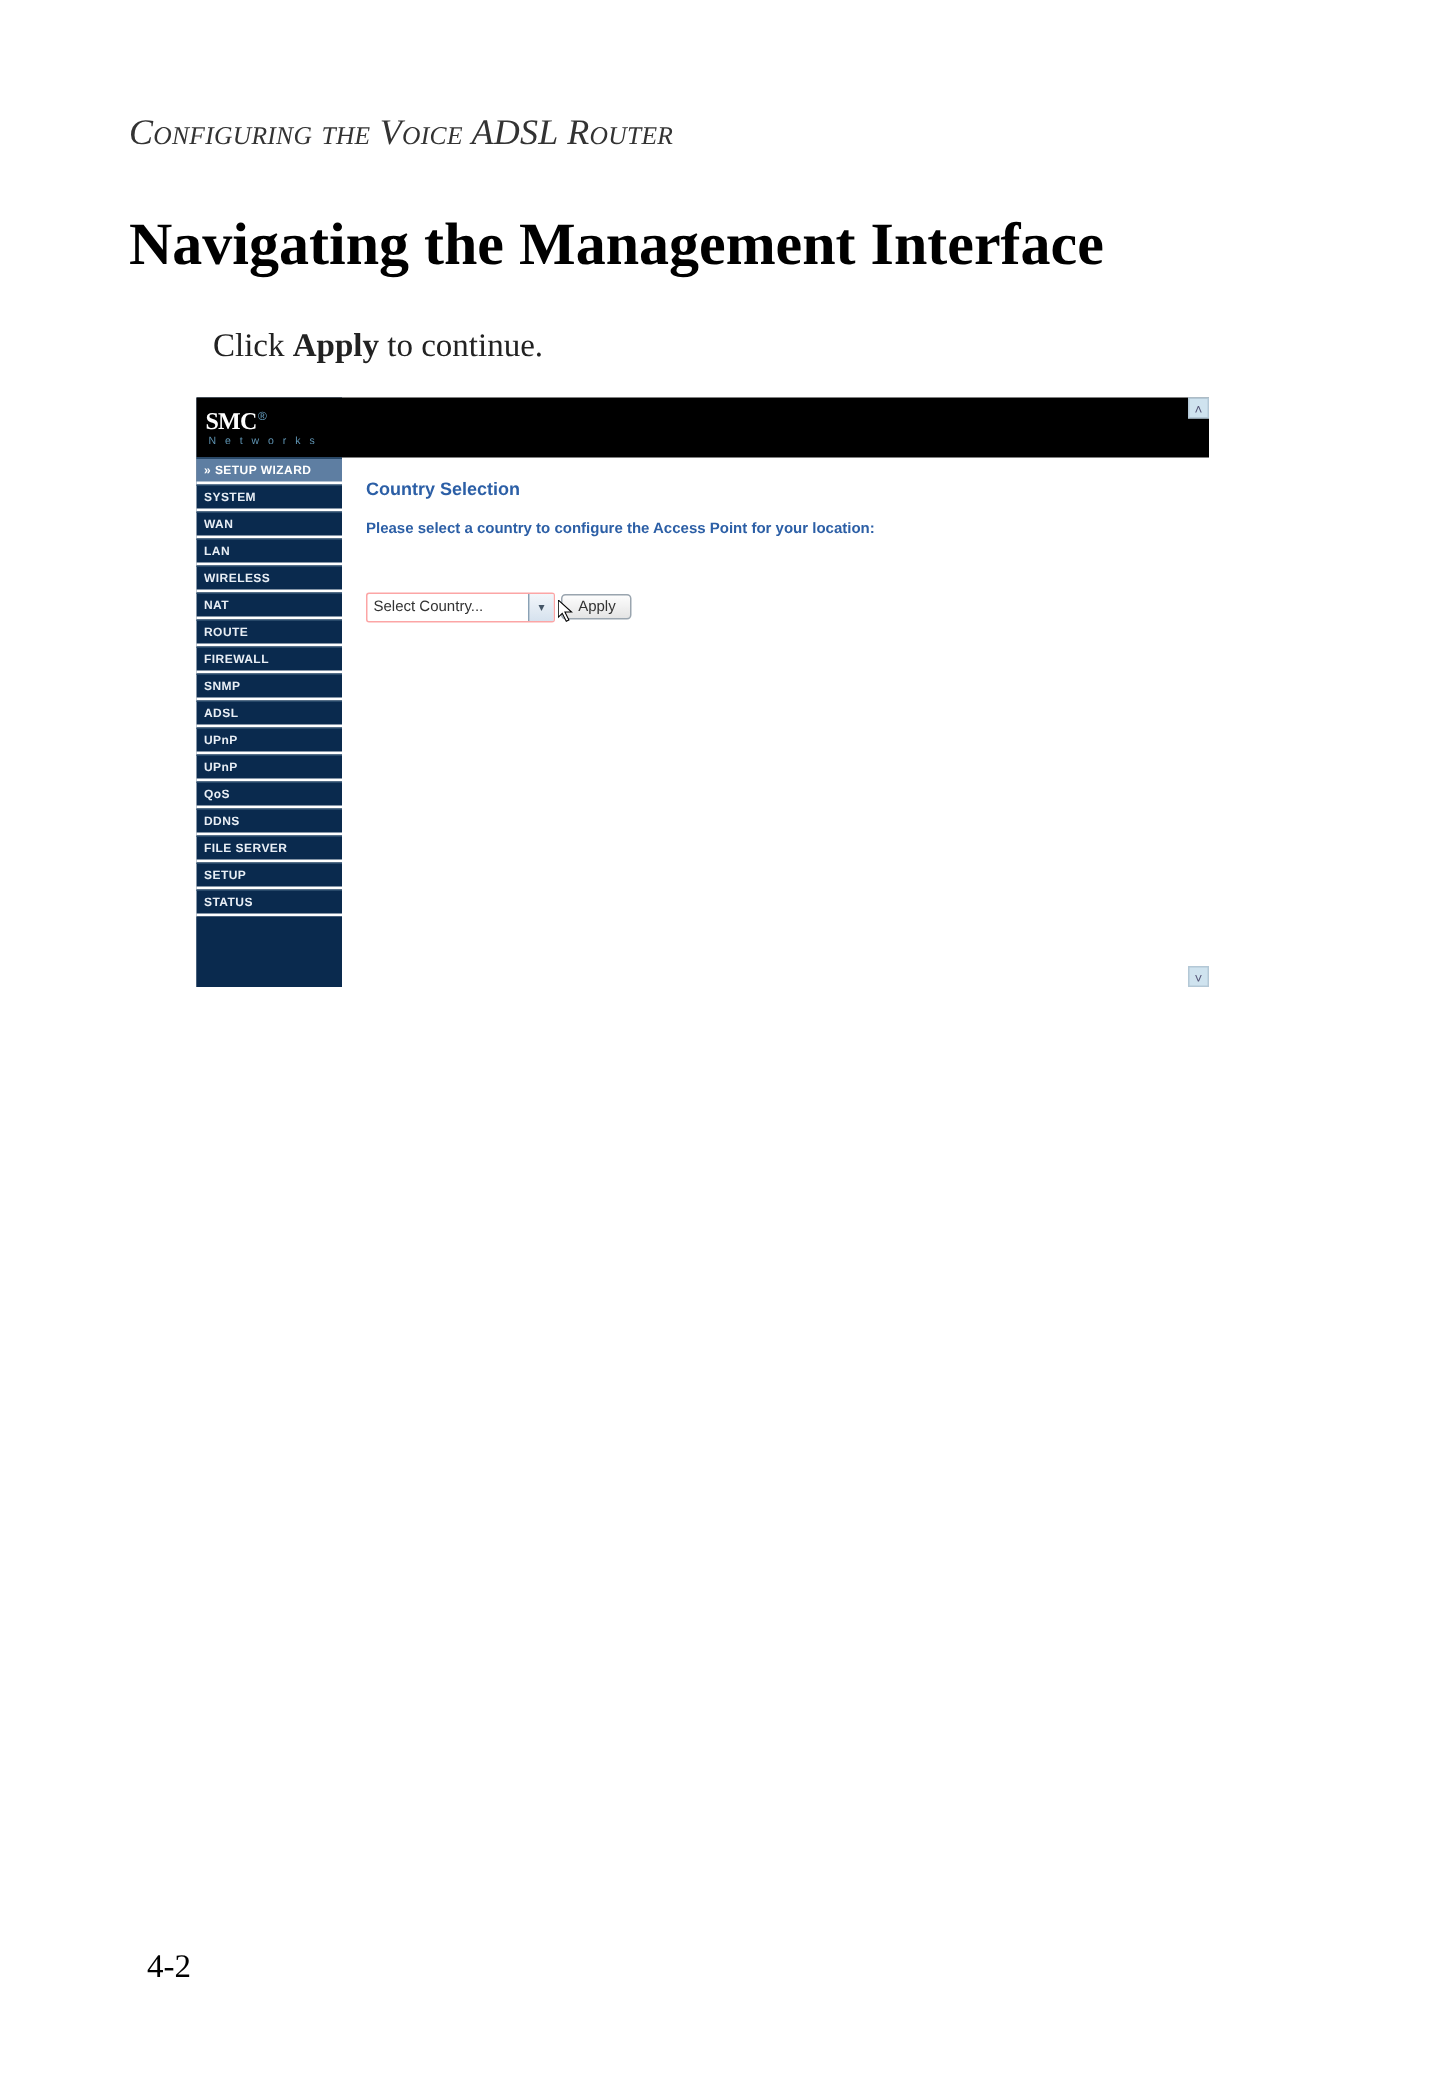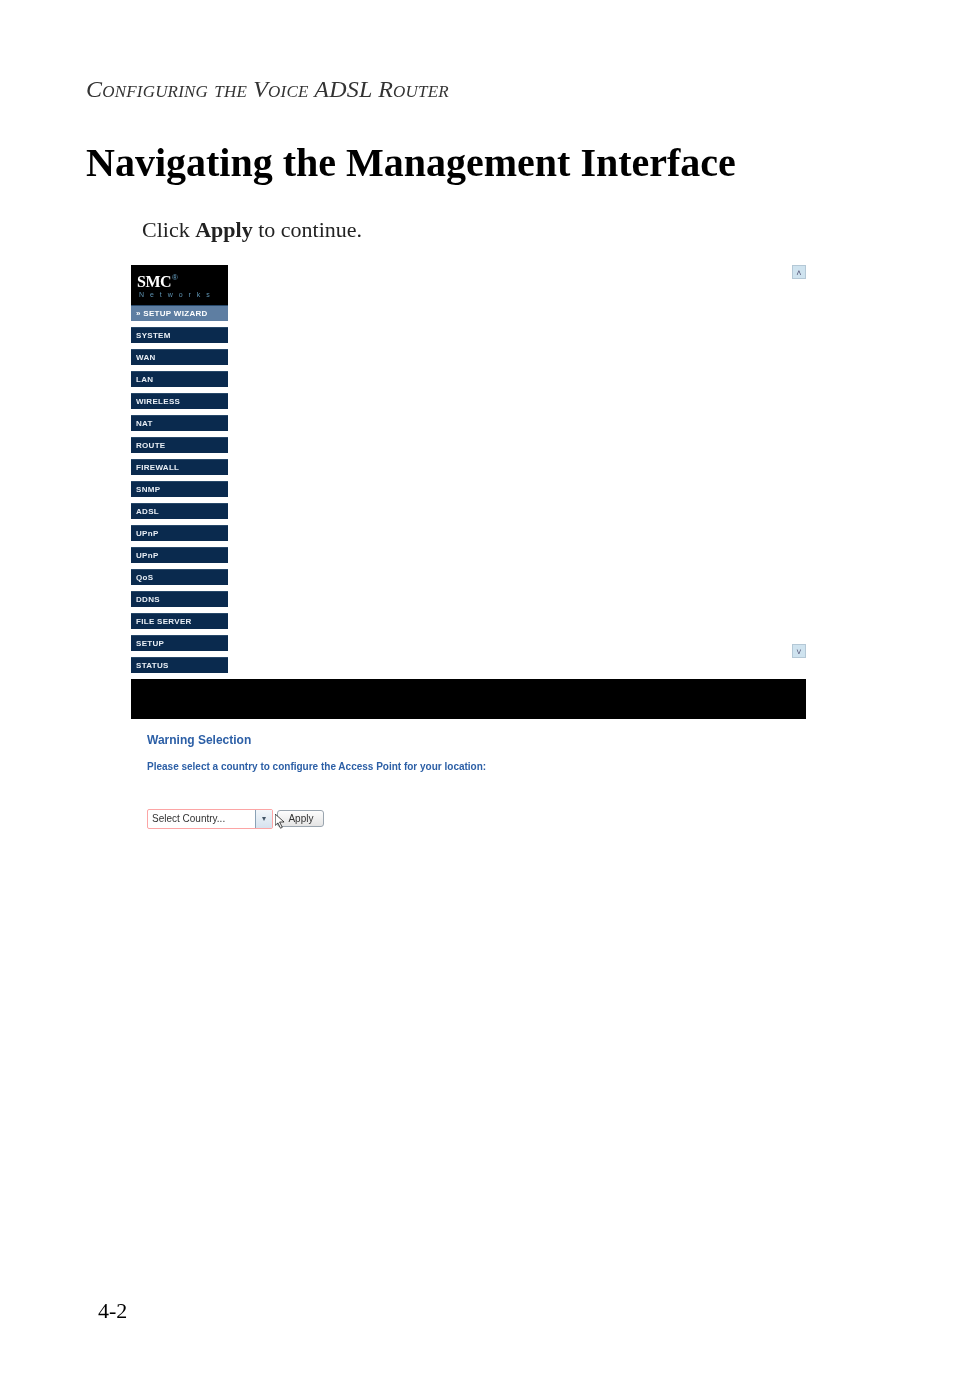--- a/index.html
+++ b/index.html
@@ -54,21 +54,20 @@
     height: 393px;
     background: #fff;
     position: relative;
     font-family: Verdana, Arial, sans-serif;
     border: none;
   }
   .shot {
     position: absolute;
     inset: 0;
     display: flex;
-    flex-direction: column;
   }
   .up-arrow, .down-arrow {
     position: absolute;
     right: 0;
     width: 14px;
     height: 14px;
     background: #cfe3ef;
     font-size: 9px;
     text-align: center;
     line-height: 14px;
@@ -104,21 +103,21 @@
   .logo-sub {
     color:#5f94b3;
     font-size:7px;
     letter-spacing:2px;
     margin-left:2px;
   }
   .nav-item {
     font-size: 8px;
     color: #e8eef5;
     border-top: 1px solid #274869;
-    border-bottom: 6px solid #ffffff;
+    border-bottom: 2px solid #ffffff;
     padding: 3px 5px;
     font-weight: 700;
     letter-spacing: 0.3px;
     cursor: pointer;
   }
   .nav-item.setup {
     background: #5e7ea2;
     color: #fff;
   }
   .nav-spacer {
@@ -249,21 +248,21 @@
         <div class="nav-item">DDNS</div>
         <div class="nav-item">FILE SERVER</div>
         <div class="nav-item">SETUP</div>
         <div class="nav-item">STATUS</div>
         <div class="nav-spacer"></div>
       </div>
 
       <div class="content">
         <div class="content-top"></div>
         <div class="content-body">
-          <div class="cs-title">Warning Selection</div>
+          <div class="cs-title">Country Selection</div>
           <div class="cs-instr">Please select a country to configure the Access Point for your location:</div>
 
           <div class="select-row">
             <div class="fake-select">
               <span>Select Country...</span>
               <span class="caret-btn">▾</span>
             </div>
             <span class="cursor">
               <svg viewBox="0 0 12 18" width="11" height="16">
                 <polygon points="0,0 0,13 3,10 6,16 8,15 5,9 10,9" fill="#ffffff" stroke="#000" stroke-width="0.8"></polygon>

